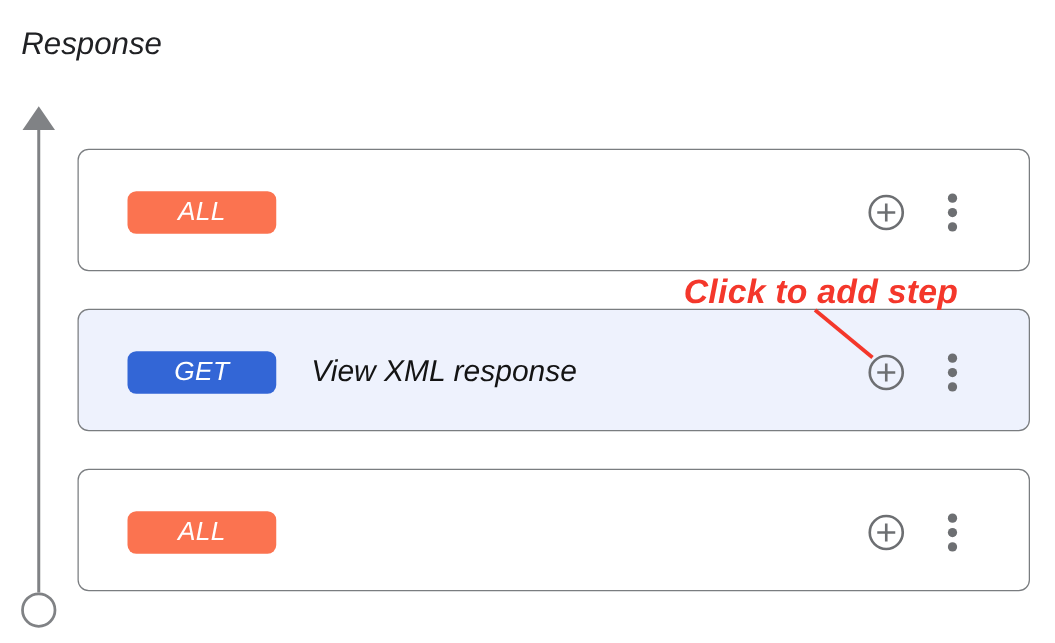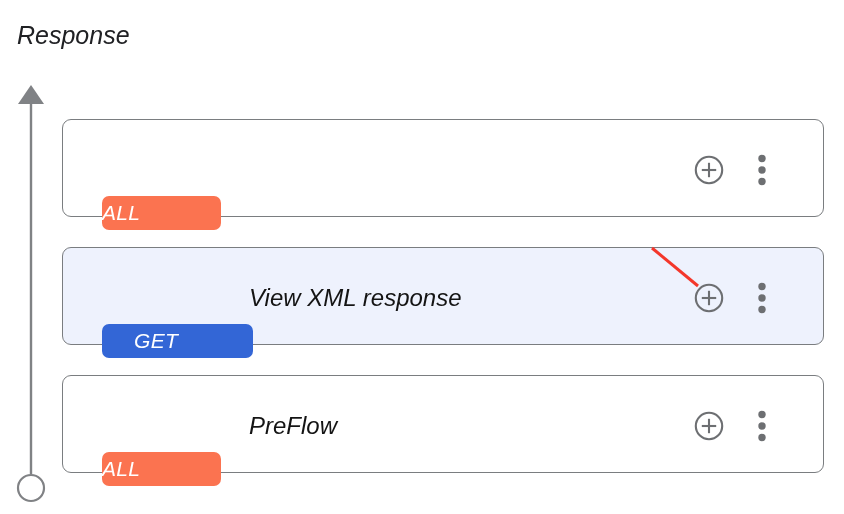--- a/index.html
+++ b/index.html
@@ -62,27 +62,27 @@
   .badge {
     position: absolute;
     left: 39px;
     top: 33px;
     width: 119px;
     height: 34px;
     border-radius: 7px;
     color: #ffffff;
     font-size: 21px;
     line-height: 34px;
+    text-align: center;
     letter-spacing: 0.3px;
     white-space: nowrap;
     user-select: none;
-    margin-top: 43px;
   }
   .badge.verb-all { background: #fb7350; }
-  .badge.verb-get { background: #3366d6; padding-left: 32px; }
+  .badge.verb-get { background: #3366d6; }
 
   .row-label {
     position: absolute;
     left: 186px;
     top: 32px;
     height: 36px;
     line-height: 36px;
     font-size: 24px;
     color: #141414;
     white-space: nowrap;
@@ -177,34 +177,34 @@
       <svg width="16" height="34" viewBox="0 0 16 34">
         <circle cx="8" cy="5.5" r="3.7" fill="#6d6f72"></circle>
         <circle cx="8" cy="17" r="3.7" fill="#6d6f72"></circle>
         <circle cx="8" cy="28.5" r="3.7" fill="#6d6f72"></circle>
       </svg>
     </div>
   </div>
 
   <div class="row row-2">
     <div class="badge verb-all">ALL</div>
-    <div class="row-label">PreFlow</div>
     <div class="add-step-btn">
       <svg width="30" height="30" viewBox="0 0 30 30">
         <circle cx="15" cy="15" r="13.2" fill="none" stroke="#6d6f72" stroke-width="2.1"></circle>
         <line x1="15" y1="7.8" x2="15" y2="22.2" stroke="#6d6f72" stroke-width="2.1"></line>
         <line x1="7.8" y1="15" x2="22.2" y2="15" stroke="#6d6f72" stroke-width="2.1"></line>
       </svg>
     </div>
     <div class="more-menu-btn">
       <svg width="16" height="34" viewBox="0 0 16 34">
         <circle cx="8" cy="5.5" r="3.7" fill="#6d6f72"></circle>
         <circle cx="8" cy="17" r="3.7" fill="#6d6f72"></circle>
         <circle cx="8" cy="28.5" r="3.7" fill="#6d6f72"></circle>
       </svg>
     </div>
   </div>
 
+  <div class="callout-text">Click to add step</div>
   <svg class="callout-line" width="70" height="56" viewBox="0 0 70 56">
     <line x1="12" y1="8" x2="58" y2="46" stroke="#f4372b" stroke-width="3"></line>
   </svg>
 
 </div>
 
 </body></html>

